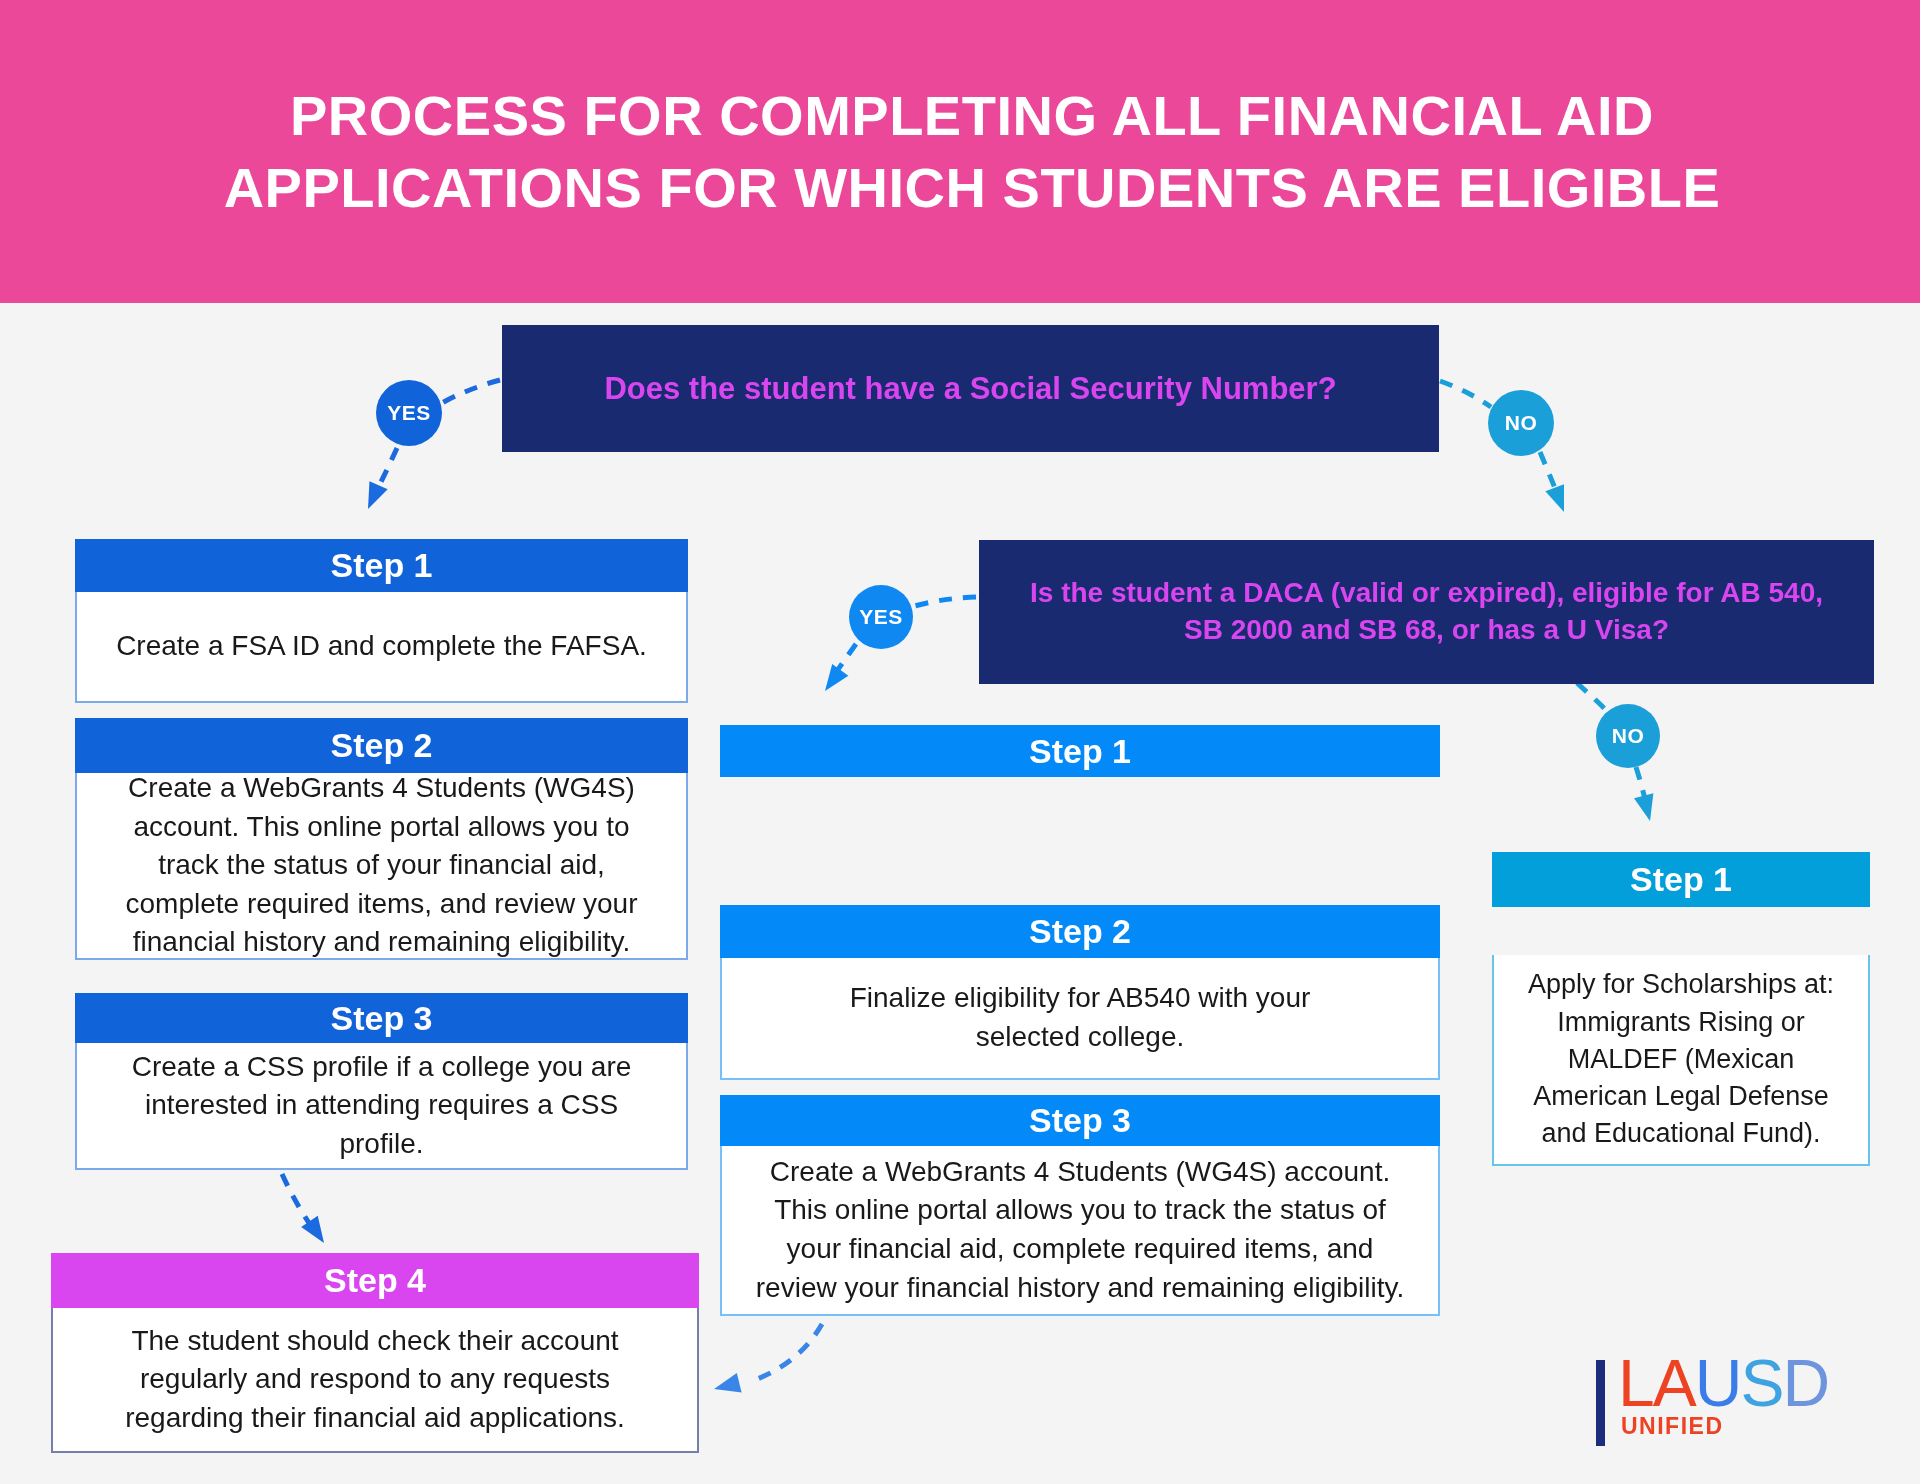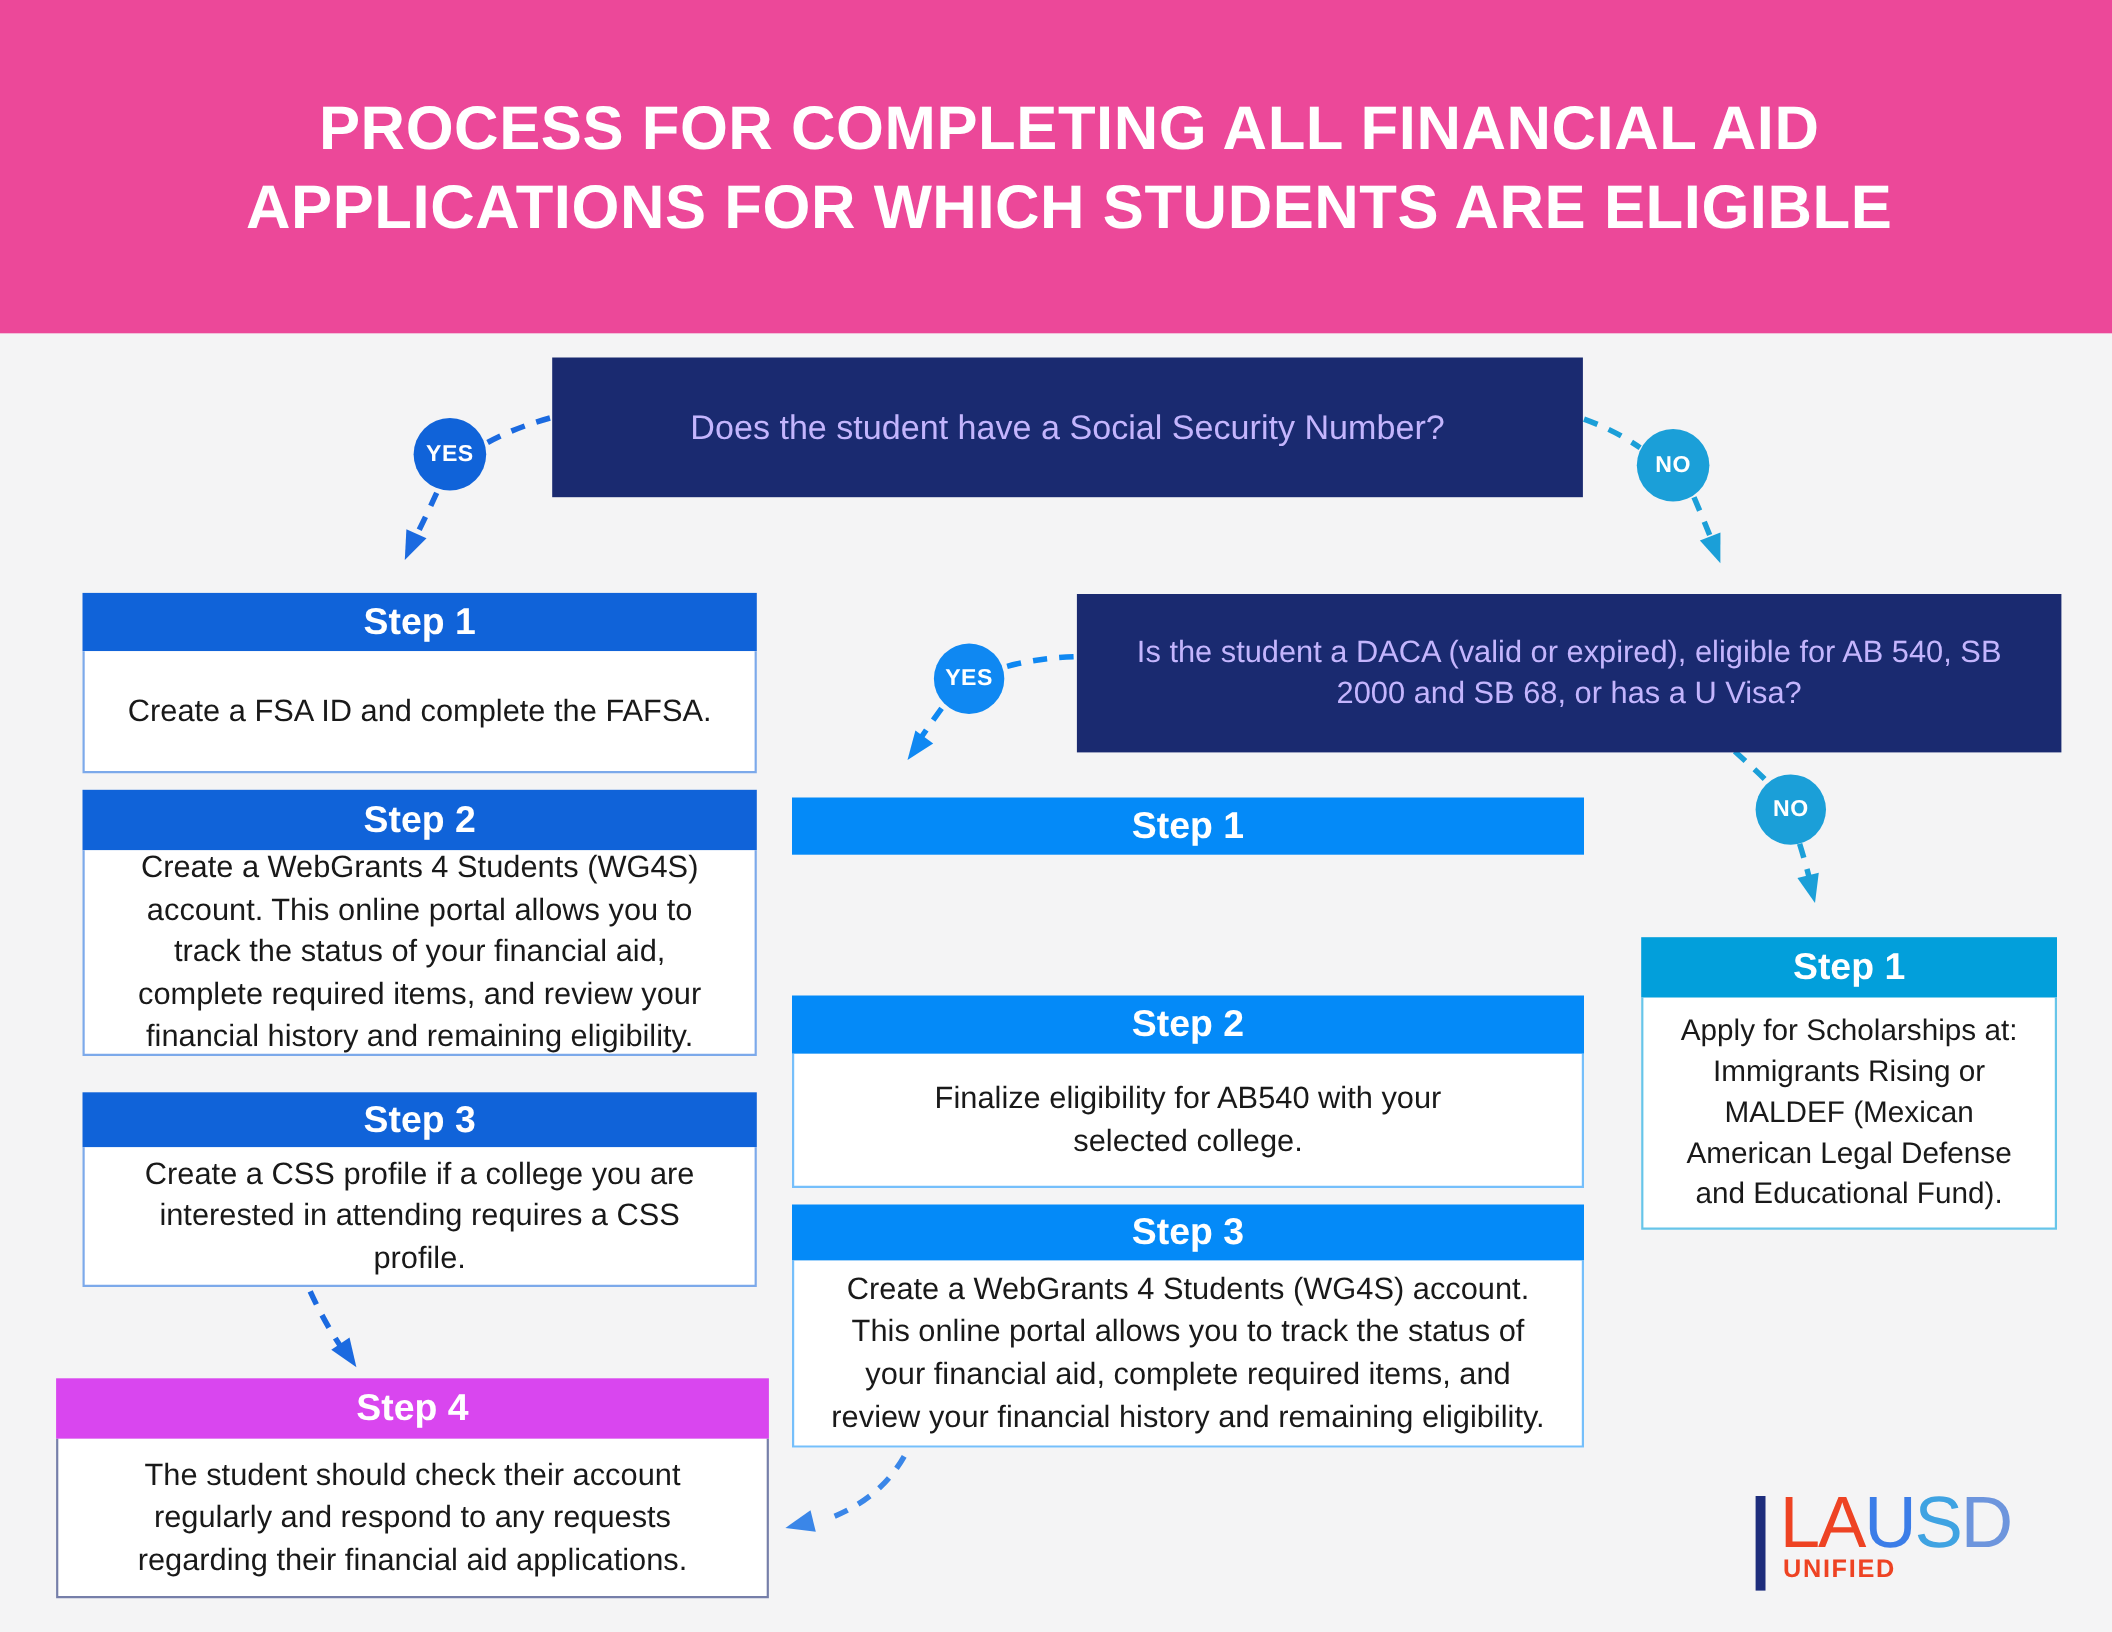--- a/index.html
+++ b/index.html
@@ -10,22 +10,22 @@
   }
   .banner{
     position:absolute;left:0;top:0;width:1920px;height:303px;
     background:#ec4899;display:flex;align-items:center;justify-content:center;padding-left:12px;
   }
   .banner h1{
     margin:0;width:1500px;text-align:center;color:#ffffff;
     font-size:56px;line-height:1.28;font-weight:700;letter-spacing:.5px;
   }
   .qbox{
-    position:absolute;background:#1a2a70;color:#c4b5fd;display:flex;
-    align-items:center;justify-content:center;text-align:center;font-weight:400;
+    position:absolute;background:#1a2a70;color:#d946ef;display:flex;
+    align-items:center;justify-content:center;text-align:center;font-weight:700;
   }
   .qbox.q1{left:502px;top:325px;width:937px;height:127px;font-size:31px;}
   .qbox.q2{left:979px;top:540px;width:895px;height:144px;font-size:28px;padding:0 46px;box-sizing:border-box;line-height:1.32;}
   .badge{
     position:absolute;border-radius:50%;color:#fff;font-weight:700;
     display:flex;align-items:center;justify-content:center;font-size:21px;letter-spacing:.5px;
   }
   .step{position:absolute;}
   .step .hd{
     display:flex;align-items:center;justify-content:center;
@@ -34,21 +34,21 @@
   .step .bd{
     background:#ffffff;display:flex;align-items:center;justify-content:center;
     text-align:center;color:#191919;font-size:28px;line-height:1.38;font-weight:500;
     padding:0 28px;box-sizing:border-box;
   }
   .c1 .hd{background:#1063d9;}
   .c1 .bd{border:2px solid rgba(16,99,217,.55);border-top:none;}
   .c2 .hd{background:#048af8;}
   .c2 .bd{border:2px solid rgba(4,138,248,.55);border-top:none;}
   .c3 .hd{background:#029fdb;}
-  .c3 .bd{border:2px solid rgba(2,159,219,.6);border-top:none;font-size:27px;}
+  .c3 .bd{border:2px solid rgba(2,159,219,.6);border-top:none;font-size:27px;margin-top:48px;}
   .c4 .hd{background:#d946ef;}
   .c4 .bd{border:2px solid rgba(26,42,112,.6);border-top:none;}
   .arrows{position:absolute;left:0;top:0;pointer-events:none;}
   .division{
     position:absolute;left:1390px;top:1366px;width:196px;text-align:center;
     color:#1d2d7c;font-size:33px;font-weight:700;line-height:1.13;
   }
   .logobar{position:absolute;left:1596px;top:1360px;width:9px;height:86px;background:#1d2d7c;}
   .lausd{position:absolute;left:1618px;top:1350px;font-size:66px;font-weight:400;letter-spacing:-2px;line-height:1;}
   .unified{position:absolute;left:1621px;top:1413px;font-size:23px;font-weight:800;letter-spacing:1.5px;color:#ee4323;}

